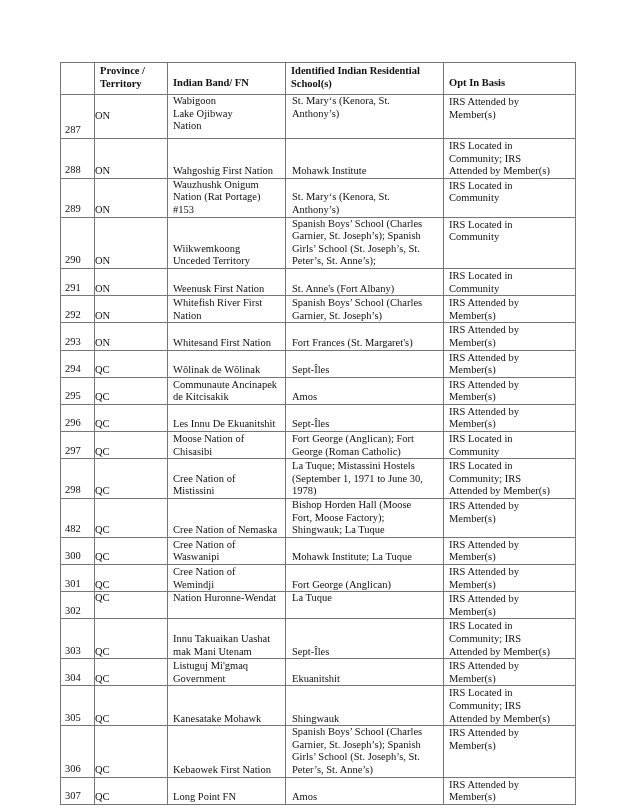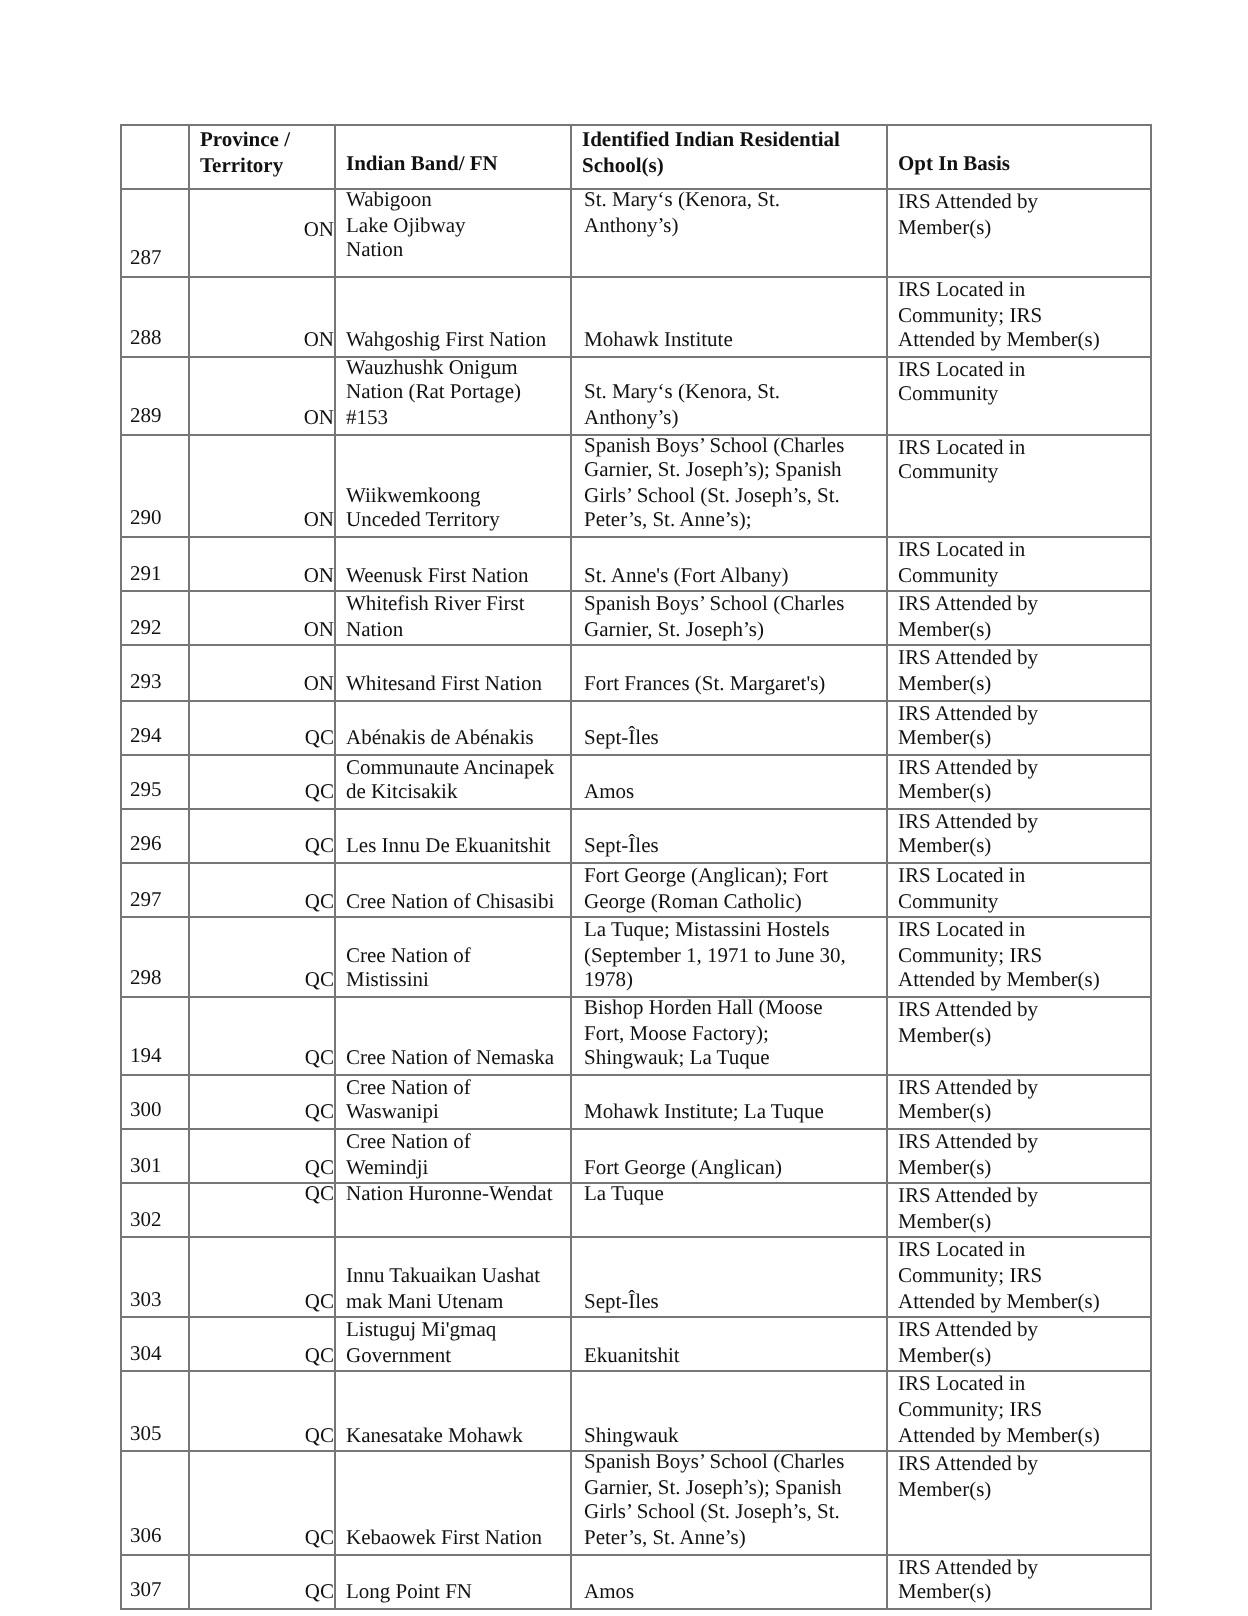--- a/index.html
+++ b/index.html
@@ -40,21 +40,21 @@
   thead tr { height: 32px; font-family: Liberation Serif, serif; }
   th {
     font-weight: bold;
     vertical-align: top;
     padding: 2px 4px 1px 5px;
   }
   th.col-band, th.col-opt_in { vertical-align: bottom; padding-bottom: 4px; }
 
   td { padding: 0 3px 0 5px; vertical-align: bottom; }
   td.col-num      { vertical-align: bottom; padding: 0 2px 1px 4px; margin-left: 34px; }
-  td.col-province { vertical-align: bottom; text-align: right; padding: 0; }
+  td.col-province { vertical-align: bottom; text-align: left; padding: 0; }
   td.col-band     { vertical-align: bottom; padding: 0 3px 0 5px; margin-top: 20px; }
   td.col-school   { vertical-align: bottom; padding: 0 10px 0 6px; }
   td.col-opt_in   { vertical-align: top; padding: 1px 14px 0 5px; margin-top: 48px; }
 
   
   tbody tr:nth-child(1) { height: 44px; }
   tbody tr:nth-child(1) td.col-band,
   tbody tr:nth-child(1) td.col-school { vertical-align: top; }
   tbody tr:nth-child(1) td.col-province { vertical-align: middle; }
 
@@ -152,21 +152,21 @@
           <td class="col-num">293</td>
           <td class="col-province">ON</td>
           <td class="col-band">Whitesand First Nation</td>
           <td class="col-school">Fort Frances (St. Margaret's)</td>
           <td class="col-opt_in">IRS Attended by
 Member(s)</td>
         </tr>
         <tr>
           <td class="col-num">294</td>
           <td class="col-province">QC</td>
-          <td class="col-band">Abénakis de Abénakis</td>
+          <td class="col-band">Wôlinak de Wôlinak</td>
           <td class="col-school">Sept-Îles</td>
           <td class="col-opt_in">IRS Attended by
 Member(s)</td>
         </tr>
         <tr>
           <td class="col-num">295</td>
           <td class="col-province">QC</td>
           <td class="col-band">Communaute Ancinapek
 de Kitcisakik</td>
           <td class="col-school">Amos</td>
@@ -177,40 +177,40 @@
           <td class="col-num">296</td>
           <td class="col-province">QC</td>
           <td class="col-band">Les Innu De Ekuanitshit</td>
           <td class="col-school">Sept-Îles</td>
           <td class="col-opt_in">IRS Attended by
 Member(s)</td>
         </tr>
         <tr>
           <td class="col-num">297</td>
           <td class="col-province">QC</td>
-          <td class="col-band">Cree Nation of Chisasibi</td>
+          <td class="col-band">Moose Nation of Chisasibi</td>
           <td class="col-school">Fort George (Anglican); Fort
 George (Roman Catholic)</td>
           <td class="col-opt_in">IRS Located in
 Community</td>
         </tr>
         <tr>
           <td class="col-num">298</td>
           <td class="col-province">QC</td>
           <td class="col-band">Cree Nation of
 Mistissini</td>
           <td class="col-school">La Tuque; Mistassini Hostels
 (September 1, 1971 to June 30,
 1978)</td>
           <td class="col-opt_in">IRS Located in
 Community; IRS
 Attended by Member(s)</td>
         </tr>
         <tr>
-          <td class="col-num">194</td>
+          <td class="col-num">482</td>
           <td class="col-province">QC</td>
           <td class="col-band">Cree Nation of Nemaska</td>
           <td class="col-school">Bishop Horden Hall (Moose
 Fort, Moose Factory);
 Shingwauk; La Tuque</td>
           <td class="col-opt_in">IRS Attended by
 Member(s)</td>
         </tr>
         <tr>
           <td class="col-num">300</td>

